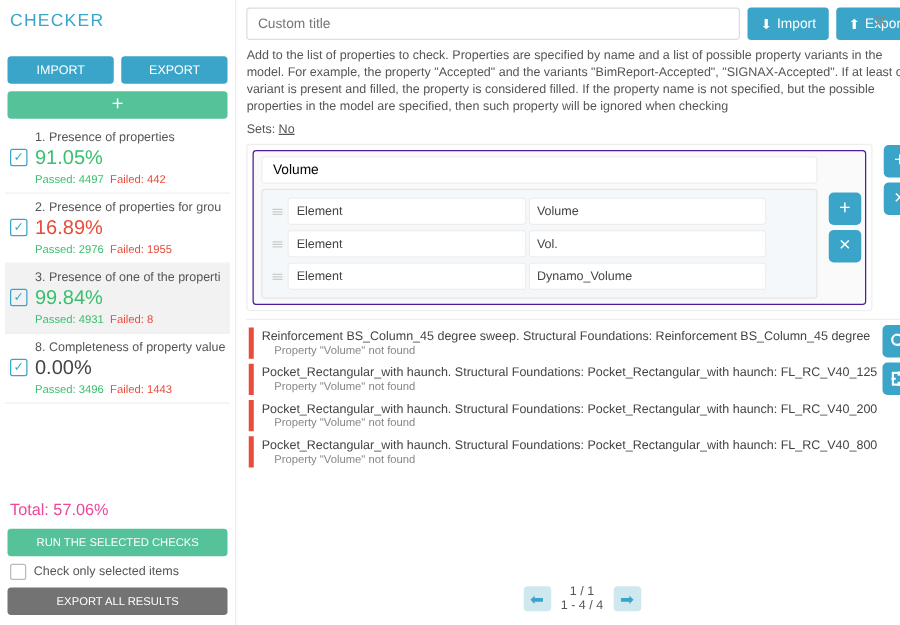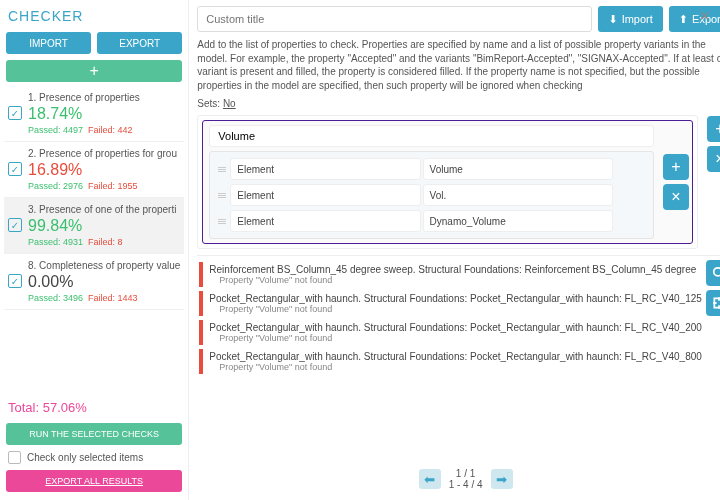--- a/index.html
+++ b/index.html
@@ -1,20 +1,20 @@
 <!DOCTYPE html>
 <html><head>
 <meta charset="utf-8">
 <style>
 * { box-sizing: border-box; margin: 0; padding: 0; font-family: Arial, sans-serif; }
 body { width: 720px; height: 500px; background: #fff; font-size: 11px; overflow: hidden; position: relative; }
 .panel { display: flex; height: 100%; }
 .left { width: 200px; border-right: 1px solid #eee; display: flex; flex-direction: column; padding: 6px 4px; }
 .right { flex: 1; display: flex; flex-direction: column; padding: 6px 6px 6px 8px; }
-.title-row { display: flex; align-items: center; justify-content: space-between; padding: 2px 4px 8px 4px; }
+.title-row { display: flex; align-items: center; justify-content: space-between; padding: 2px 4px 21px 4px; }
 .title { color: #3ba5c9; font-size: 14px; letter-spacing: 1px; font-weight: 400; }
 .close { color: #888; font-size: 18px; cursor: pointer; }
 .btn-row { display: flex; gap: 6px; padding: 0 2px 6px 2px; }
 .btn { flex: 1; height: 22px; background: #3ba5c9; color: #fff; border: none; border-radius: 3px; font-size: 10px; cursor: pointer; display: flex; align-items: center; justify-content: center; }
 .add-btn { width: calc(100% - 4px); margin: 0 2px 4px 2px; height: 22px; background: #55c29a; border: none; border-radius: 3px; color: #fff; font-size: 16px; cursor: pointer; }
 .checks { flex: 1; overflow: hidden; }
 .check-item { padding: 6px 4px 6px 4px; border-bottom: 1px solid #f0f0f0; display: flex; gap: 6px; }
 .check-item.selected { background: #f2f2f2; }
 .cb { width: 14px; height: 14px; border: 1px solid #3ba5c9; border-radius: 2px; margin-top: 14px; flex-shrink: 0; display: flex; align-items: center; justify-content: center; color: #3ba5c9; font-size: 10px; }
 .check-body { flex: 1; min-width: 0; }
@@ -22,21 +22,21 @@
 .check-pct { font-size: 16px; font-weight: 400; margin: 2px 0; }
 .pct-green { color: #3bbf6f; }
 .pct-red { color: #e74c3c; }
 .pct-dark { color: #444; }
 .check-stats { font-size: 9px; }
 .passed { color: #3bbf6f; }
 .failed { color: #e74c3c; }
 .total { color: #ec4899; font-size: 13px; padding: 6px 4px; }
 .run-btn, .export-all-btn { width: calc(100% - 4px); margin: 2px 2px; height: 22px; border: none; border-radius: 3px; font-size: 9px; cursor: pointer; }
 .run-btn { background: #55c29a; color: #fff; }
-.export-all-btn { background: #ec4899; color: #fff; text-decoration: underline; }
+.export-all-btn { background: #737373; color: #fff; }
 .check-only { display: flex; align-items: center; gap: 6px; padding: 4px 4px; font-size: 10px; color: #555; }
 .check-only-box { width: 13px; height: 13px; border: 1px solid #bbb; border-radius: 2px; }
 .top-controls { display: flex; gap: 6px; margin-bottom: 6px; }
 .title-input { flex: 1; height: 26px; border: 1px solid #ddd; border-radius: 3px; padding: 0 8px; font-size: 11px; color: #888; }
 .imp-btn, .exp-btn { height: 26px; padding: 0 10px; background: #3ba5c9; color: #fff; border: none; border-radius: 3px; font-size: 11px; cursor: pointer; display: flex; align-items: center; gap: 4px; }
 .desc { font-size: 10px; color: #555; line-height: 1.35; margin-bottom: 6px; }
 .sets-row { font-size: 10px; color: #555; margin-bottom: 6px; }
 .sets-val { text-decoration: underline; }
 .prop-area { border: 1px solid #eee; border-radius: 3px; padding: 4px; position: relative; margin-bottom: 6px; }
 .prop-group { background: #fafafa; border: 1px solid #4c1d95; border-radius: 3px; padding: 4px 38px 4px 6px; position: relative; }
@@ -71,21 +71,21 @@
     <div class="btn-row">
       <button class="btn">IMPORT</button>
       <button class="btn">EXPORT</button>
     </div>
     <button class="add-btn">+</button>
     <div class="checks" id="checks">
         <div class="check-item">
     <div class="cb">✓</div>
     <div class="check-body">
       <div class="check-name">1. Presence of properties</div>
-      <div class="check-pct pct-green">18.74%</div>
+      <div class="check-pct pct-green">91.05%</div>
       <div class="check-stats"><span class="passed">Passed: 4497</span>&nbsp;&nbsp;<span class="failed">Failed: 442</span></div>
     </div>
         </div>
         <div class="check-item">
     <div class="cb">✓</div>
     <div class="check-body">
       <div class="check-name">2. Presence of properties for grou</div>
       <div class="check-pct pct-red">16.89%</div>
       <div class="check-stats"><span class="passed">Passed: 2976</span>&nbsp;&nbsp;<span class="failed">Failed: 1955</span></div>
     </div>

